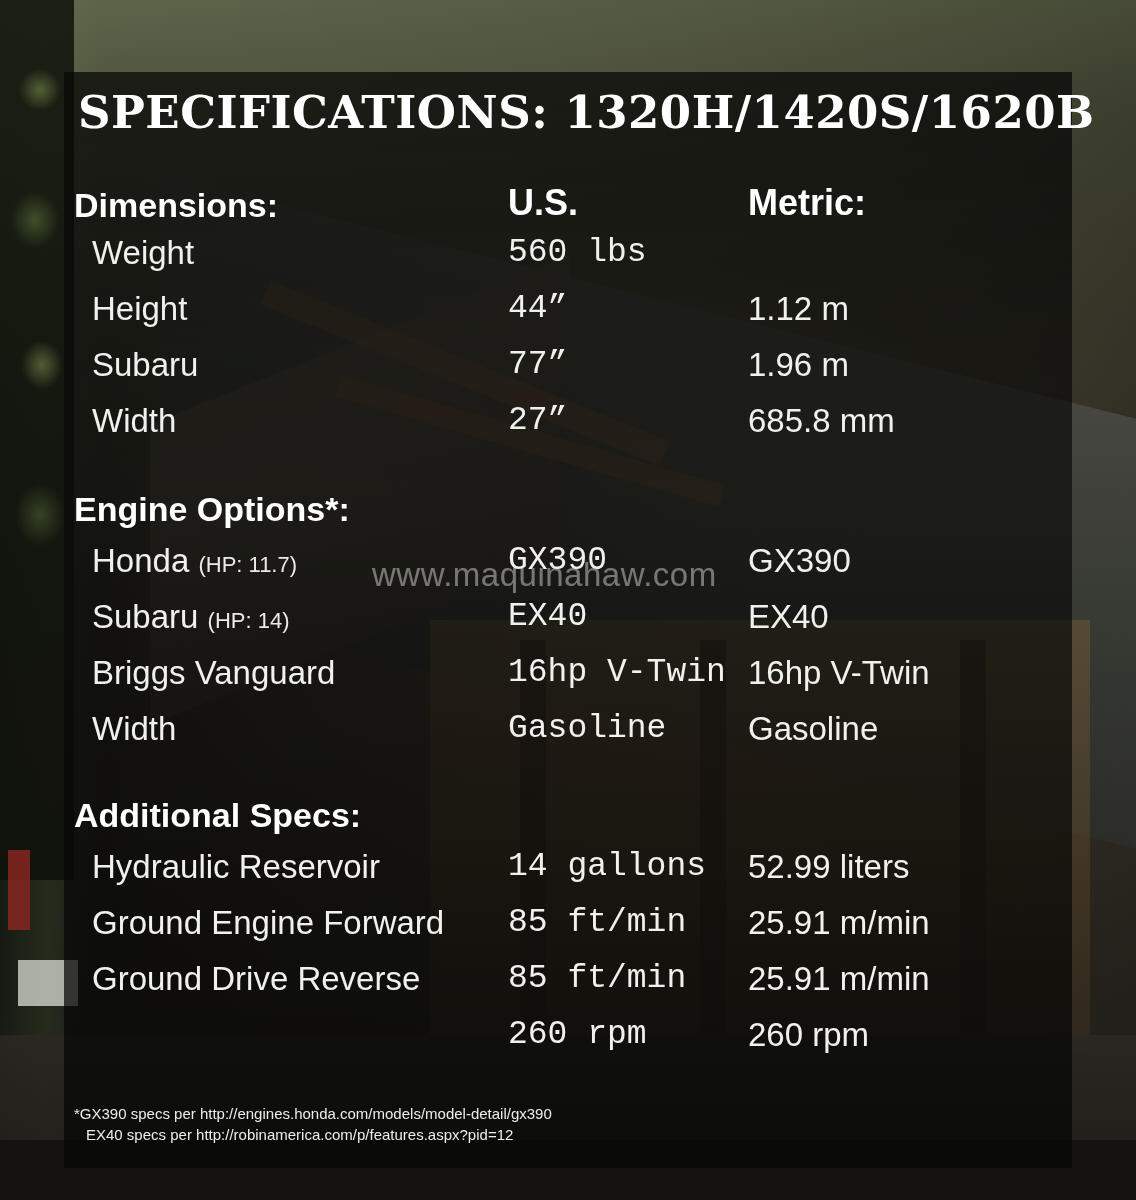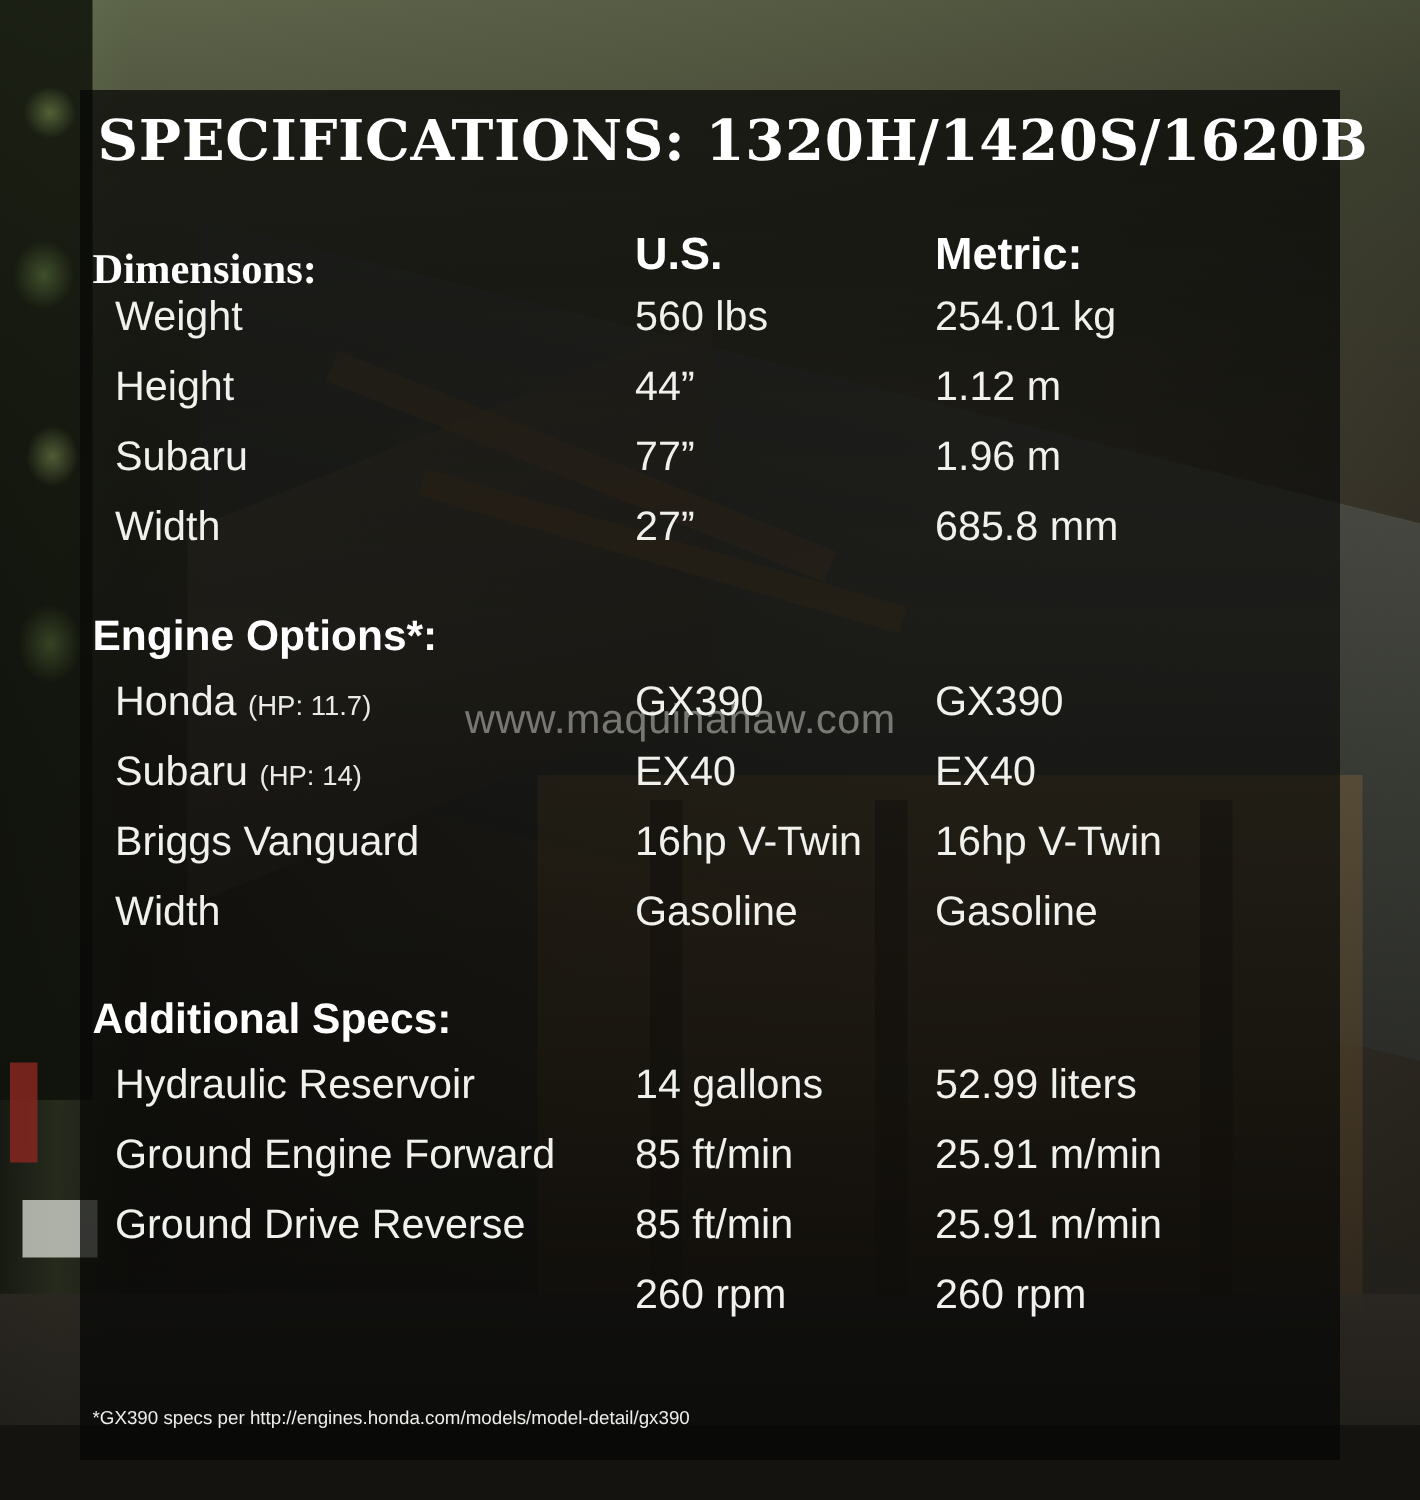--- a/index.html
+++ b/index.html
@@ -195,20 +195,21 @@
     position: absolute;
     left: 28px; top: 0;
   }
   .row .hp {
     font-size: 22px;
     color: #eaeae6;
   }
   .row .us {
     position: absolute;
     top: 0;
+    font-family: Liberation Mono, monospace;
   }
   .row .metric {
     position: absolute;
     top: 0;
   }
 
   
   .cx-us      { left: 444px; }
   .cx-metric  { left: 684px; }
 
@@ -248,28 +249,27 @@
   </div>
 
   <div class="watermark">www.maquinahaw.com</div>
 
   <div class="content">
 
     <div class="title">SPECIFICATIONS: 1320H/1420S/1620B</div>
 
     <div class="section" style="top:110px;">
       <div class="sec-head" style="position:relative;height:52px;">
-        <span style="position:absolute;left:10px;top:15px;font-family:Liberation Serif, serif;">Dimensions:</span>
+        <span style="position:absolute;left:10px;top:4px;">Dimensions:</span>
         <span class="col-us" style="left:444px;">U.S.</span>
         <span class="col-metric" style="left:684px;">Metric:</span>
       </div>
       <div class="row">
         <span class="label">Weight</span>
         <span class="us cx-us">560 lbs</span>
-        <span class="metric cx-metric">254.01 kg</span>
       </div>
       <div class="row">
         <span class="label">Height</span>
         <span class="us cx-us">44”</span>
         <span class="metric cx-metric">1.12 m</span>
       </div>
       <div class="row">
         <span class="label">Subaru</span>
         <span class="us cx-us">77”</span>
         <span class="metric cx-metric">1.96 m</span>
@@ -327,16 +327,17 @@
         <span class="metric cx-metric">25.91 m/min</span>
       </div>
       <div class="row">
         <span class="us cx-us">260 rpm</span>
         <span class="metric cx-metric">260 rpm</span>
       </div>
     </div>
 
     <div class="footnotes">
       <div>*GX390 specs per http://engines.honda.com/models/model-detail/gx390</div>
+      <div style="padding-left:12px;">EX40 specs per http://robinamerica.com/p/features.aspx?pid=12</div>
     </div>
 
   </div>
 </div>
 
 </body></html>

